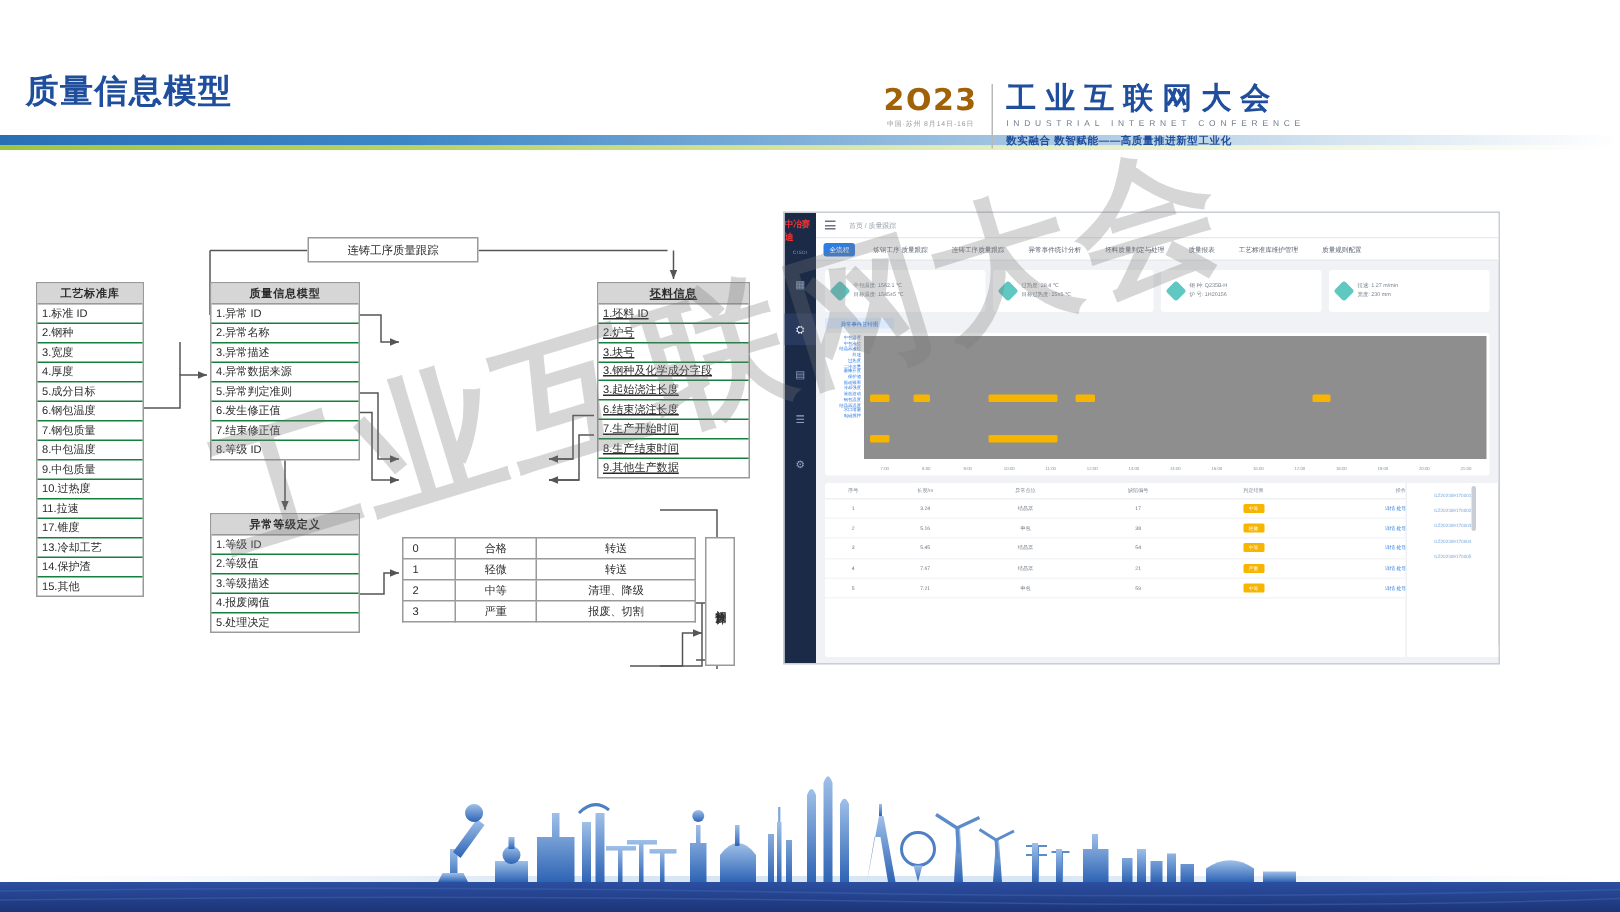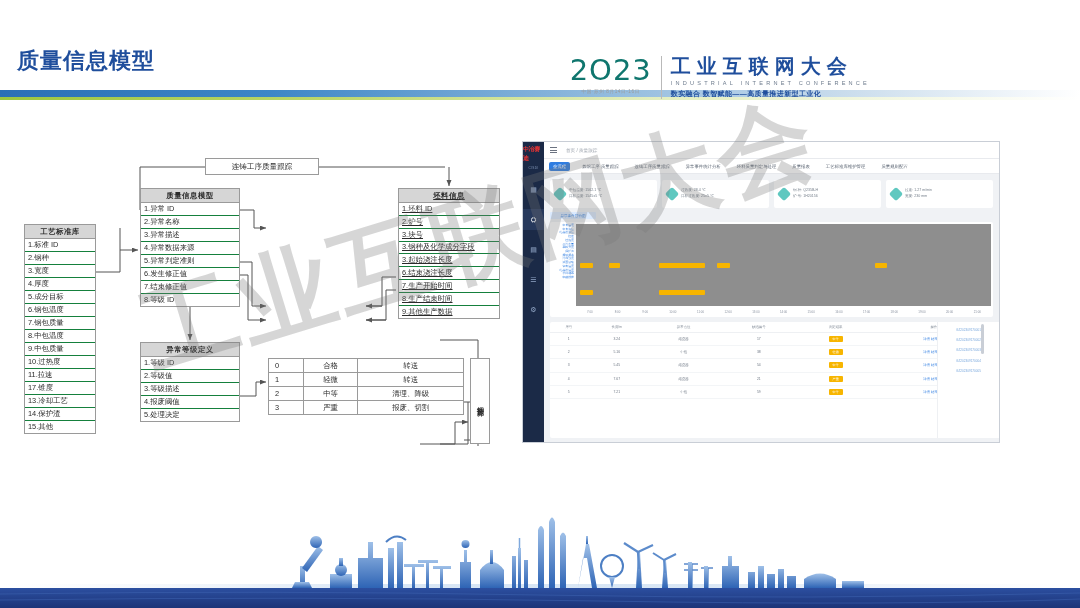--- a/index.html
+++ b/index.html
@@ -24,21 +24,21 @@
   }
   #header-rule-green {
     position:absolute; left:0; top:73px; width:1080px; height:3px;
     background:linear-gradient(90deg,#9cc63f 0%,#bcd66a 30%,#e2edbd 60%,#ffffff 100%);
   }
 
   
   #conf-logo { position:absolute; right:14px; top:32px; display:flex; align-items:flex-start; }
   #logo-year-block { text-align:center; padding-right:9px; }
   #logo-year {
-    font-size:29px; font-weight:normal; color:#0f766e; line-height:1;
+    font-size:20px; font-weight:bold; color:#a16207; line-height:1;
     letter-spacing:1px; font-family:"DejaVu Sans",sans-serif;
   }
   #logo-place { font-size:4.6px; color:#9a9a9a; letter-spacing:.6px; margin-top:4px; white-space:nowrap; }
   #logo-divider { width:1px; background:#b9b9b9; align-self:stretch; margin-right:9px; }
   #logo-main-cn {
     font-size:20px; font-weight:bold; color:#1f4e9c; letter-spacing:6px;
     line-height:1; white-space:nowrap;
   }
   #logo-main-en {
     font-size:5.6px; color:#6d7b8d; letter-spacing:3.2px; margin-top:4px; white-space:nowrap;
@@ -58,21 +58,21 @@
   }
   .ent .hd {
     background:#d6d6d6; border-bottom:1px solid #9a9a9a;
     text-align:center; font-weight:bold; padding:1.5px 0; letter-spacing:.5px;
   }
   .ent .rw {
     border-bottom:1px solid #15803d; padding:1px 3px; white-space:nowrap;
   }
   .ent .rw:last-child { border-bottom:none; }
 
-  #box-process  { left:24px;  top:78px;  width:72px;margin-top:36px; }
+  #box-process  { left:24px;  top:78px;  width:72px; }
   #box-evtdef   { left:140px; top:78px;  width:100px; }
   #box-event    { left:268px; top:78px;  width:98px;  }
   #box-billet   { left:398px; top:78px;  width:102px;text-decoration:underline; }
   #box-leveldef { left:140px; top:232px; width:100px; }
 
   #box-billet .rw.two { white-space:normal; line-height:1.15; }
 
   #hdr-track {
     position:absolute; left:205px; top:48px; width:114px;
     border:1px solid #9a9a9a; background:#fff;

